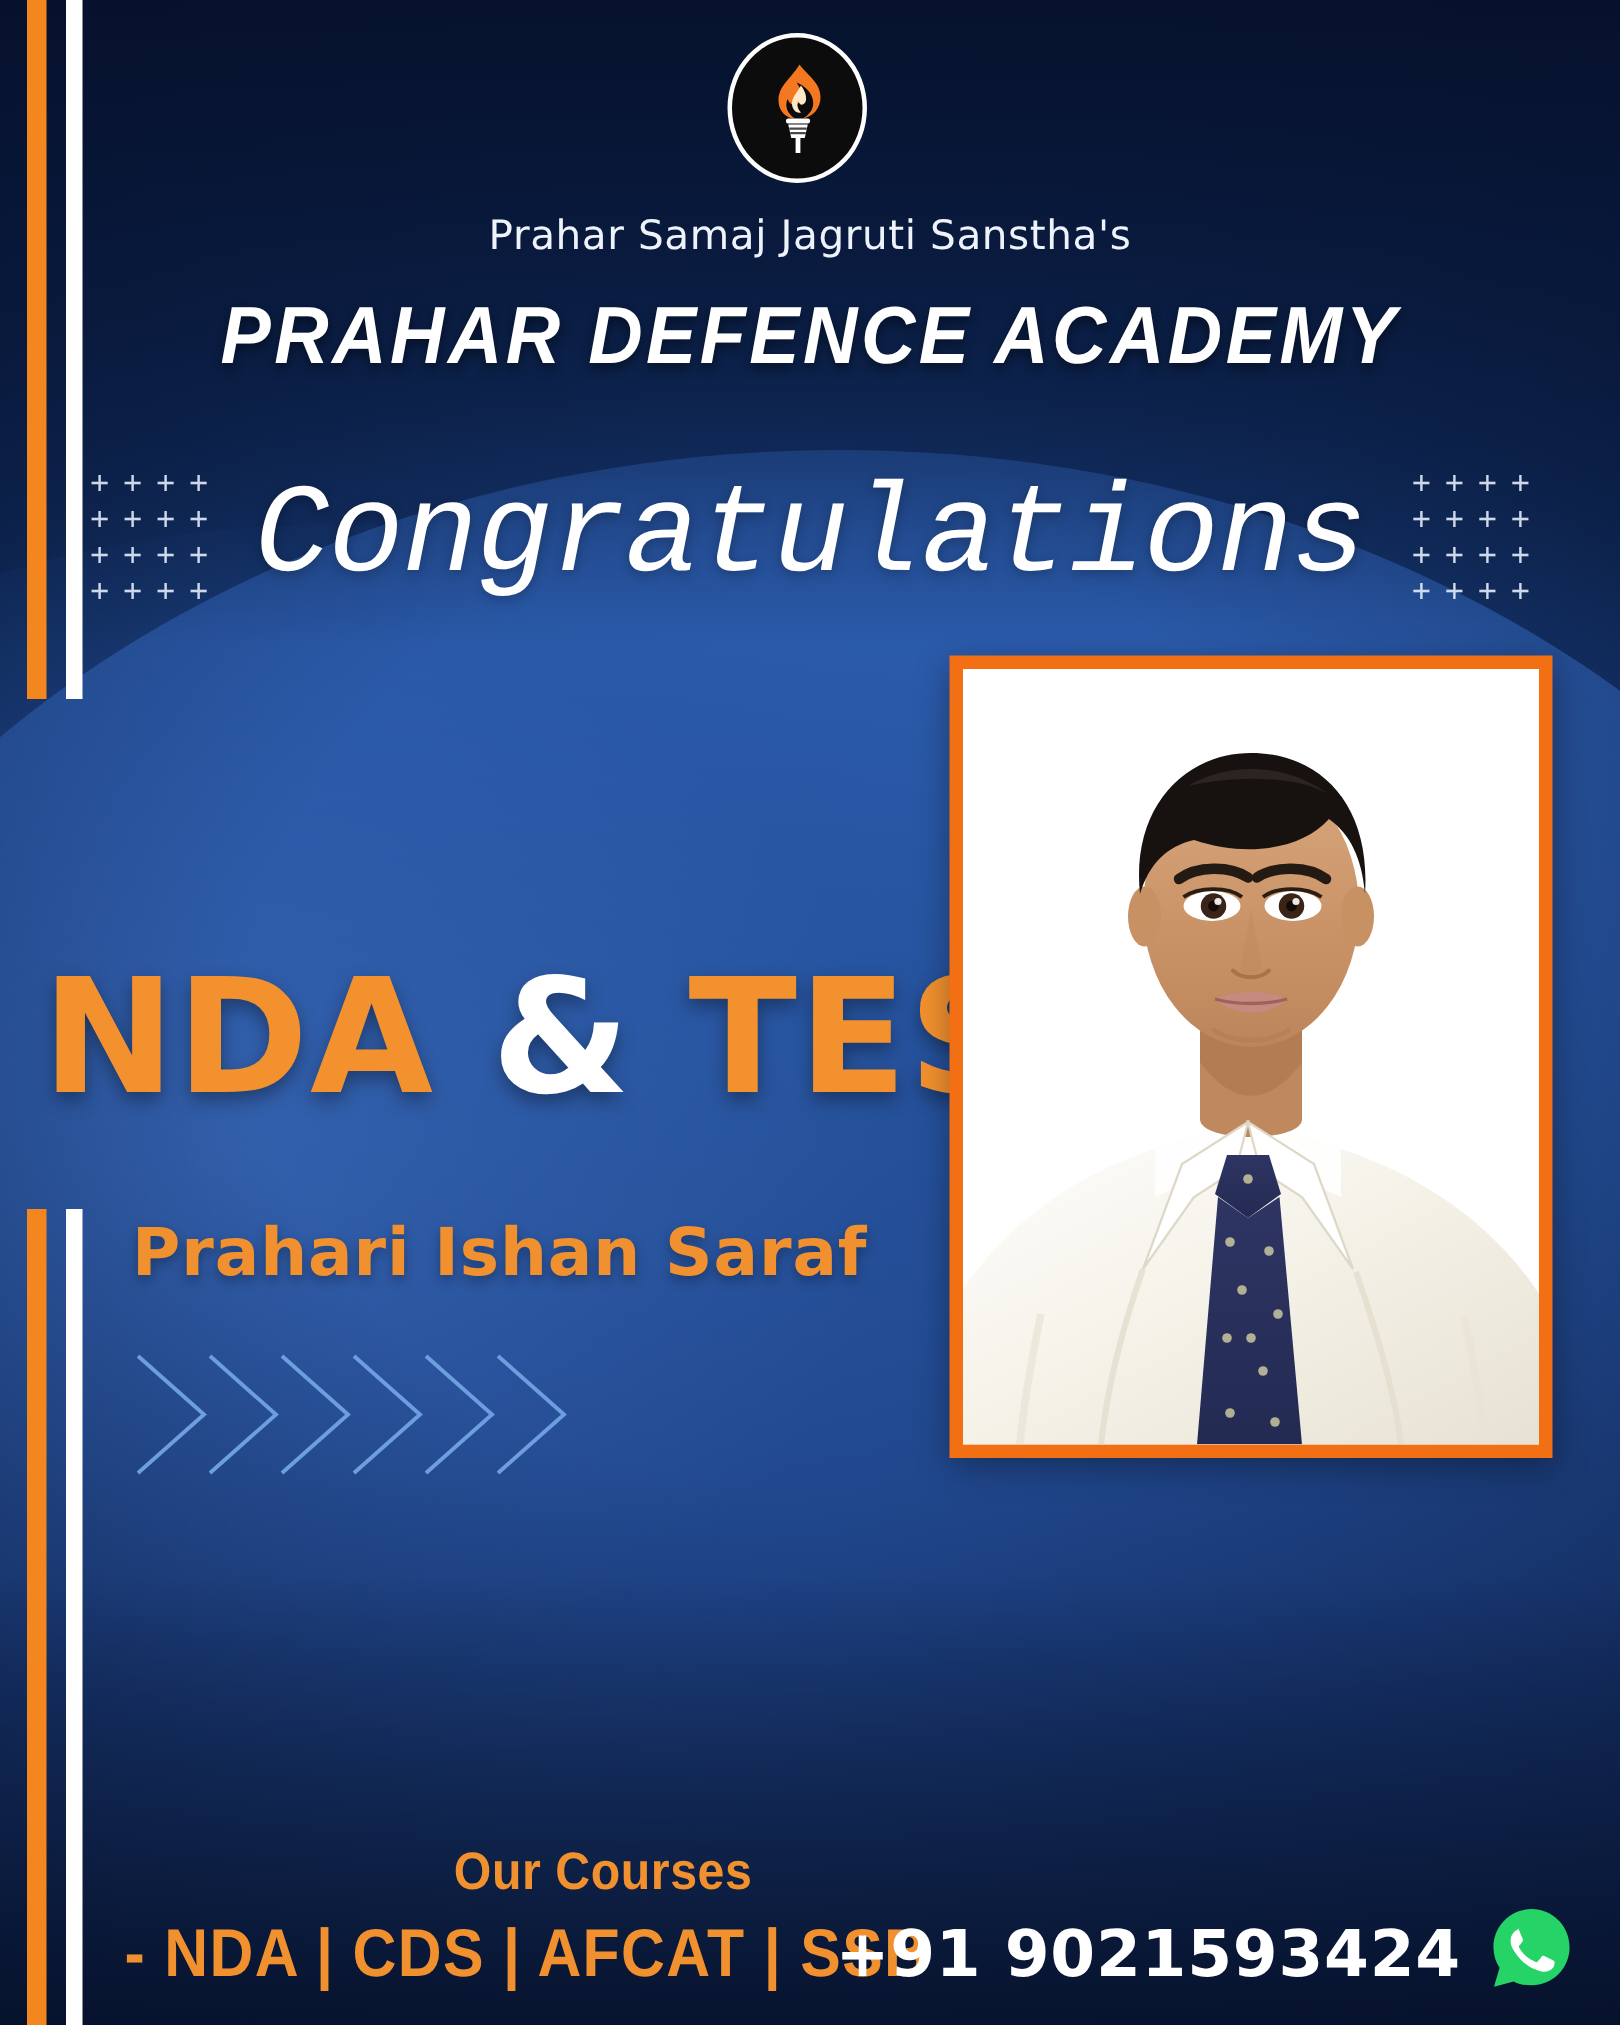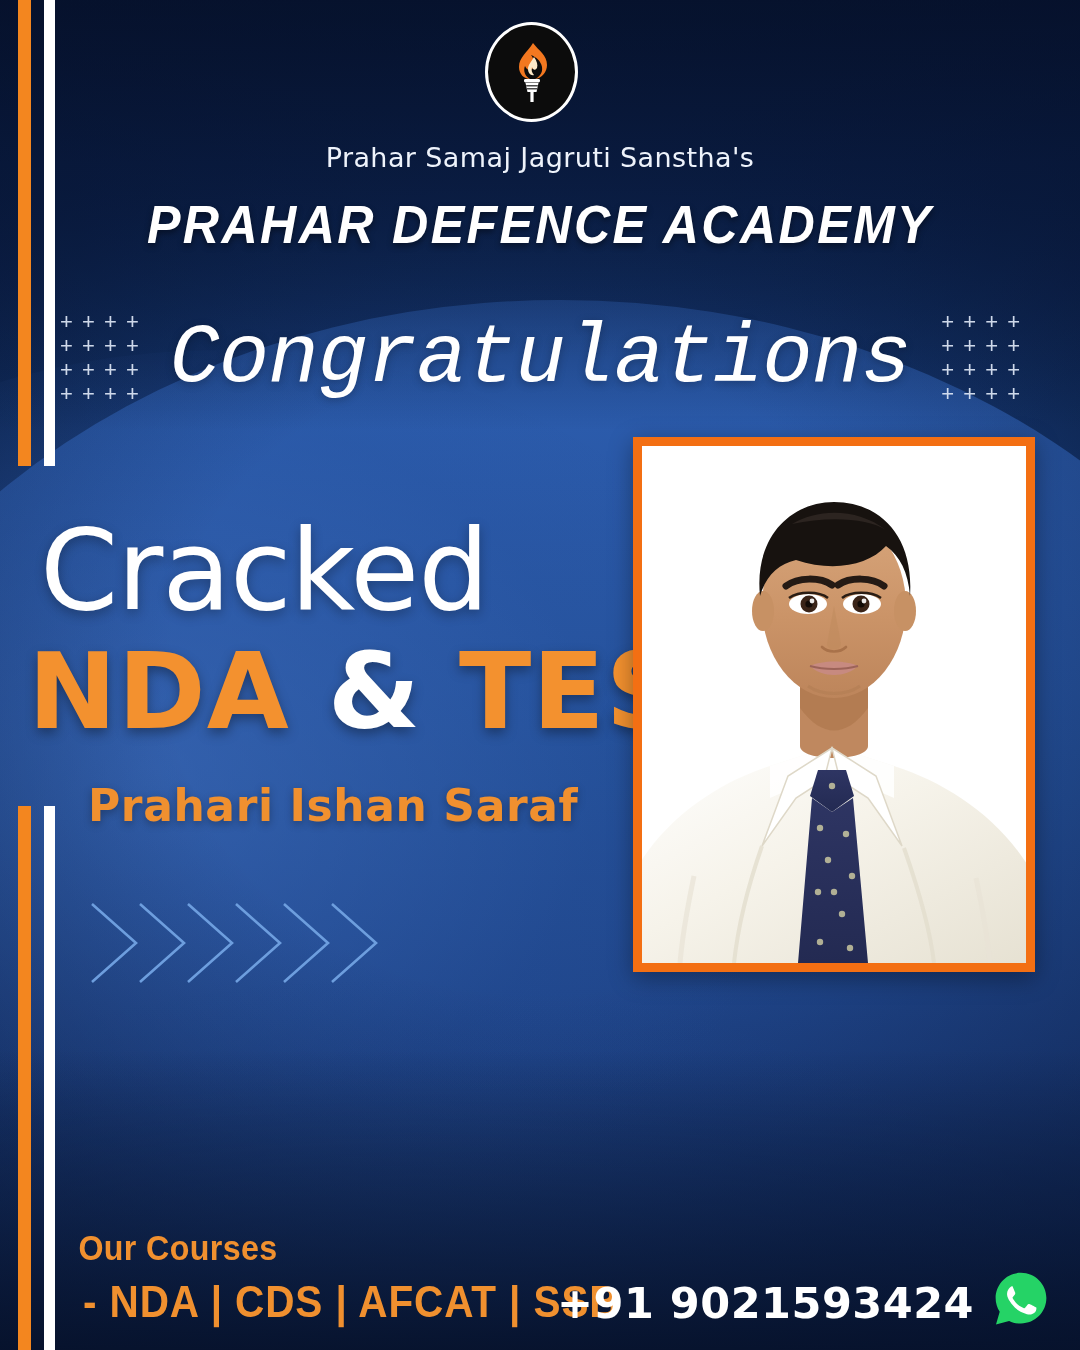--- a/index.html
+++ b/index.html
@@ -131,21 +131,21 @@
     font-size:106px;
     font-weight:bold;
     letter-spacing:1px;
     font-family:"DejaVu Sans", sans-serif;
     white-space:nowrap;
     text-shadow:0 5px 12px rgba(0,0,0,.35);
   }
   .ndates .o{color:#f3912f;}
   .ndates .w{color:#ffffff;}
   .student-name{
-    position:absolute;left:88px;top:780px;
+    position:absolute;left:88px;top:810px;
     color:#f0902f;
     font-size:44px;
     font-weight:bold;
     letter-spacing:.6px;
     font-family:"DejaVu Sans", sans-serif;
     text-shadow:0 3px 8px rgba(0,0,0,.3);
   }
   
   .chevrons{
     position:absolute;left:88px;top:898px;
@@ -173,21 +173,21 @@
     color:#f2f6fd;
     font-size:38px;
     line-height:57px;
     font-family:"Liberation Sans Narrow","Liberation Sans", sans-serif;
     letter-spacing:.2px;
   }
   .details div{transform:scaleX(.97);transform-origin:right center;}
   
   .courses{
     position:absolute;left:60px;top:1228px;width:460px;
-    text-align:left;
+    text-align:right;
     color:#f0902f;
   }
   .courses-title{
     font-size:35px;font-weight:bold;letter-spacing:.4px;
     font-family:"Liberation Sans Narrow","Liberation Sans", sans-serif;
     transform:scaleX(.92);
   }
   .courses-list{
     margin-top:8px;
     font-size:45px;font-weight:bold;letter-spacing:1px;
@@ -274,21 +274,20 @@
         <span>+</span>
         <span>+</span>
         <span>+</span>
       <span>+</span>
         <span>+</span>
         <span>+</span>
         <span>+</span>
     </div>
   </div>
 
-  <div class="cracked">Cracked</div>
   <div class="ndates">
     <span class="o">NDA</span><span class="w">&nbsp;</span><span class="w">&amp;</span><span class="w">&nbsp;</span><span class="o">TES</span>
   </div>
   <div class="student-name">Prahari Ishan Saraf</div>
 
   <div class="chevrons">
     <svg width="300" height="90" viewBox="0 0 300 90">
       <g fill="none" stroke="#6d9ede" stroke-width="2.6">
         <path d="M4 6 L48 45 L4 84"></path>
         <path d="M52 6 L96 45 L52 84"></path>

